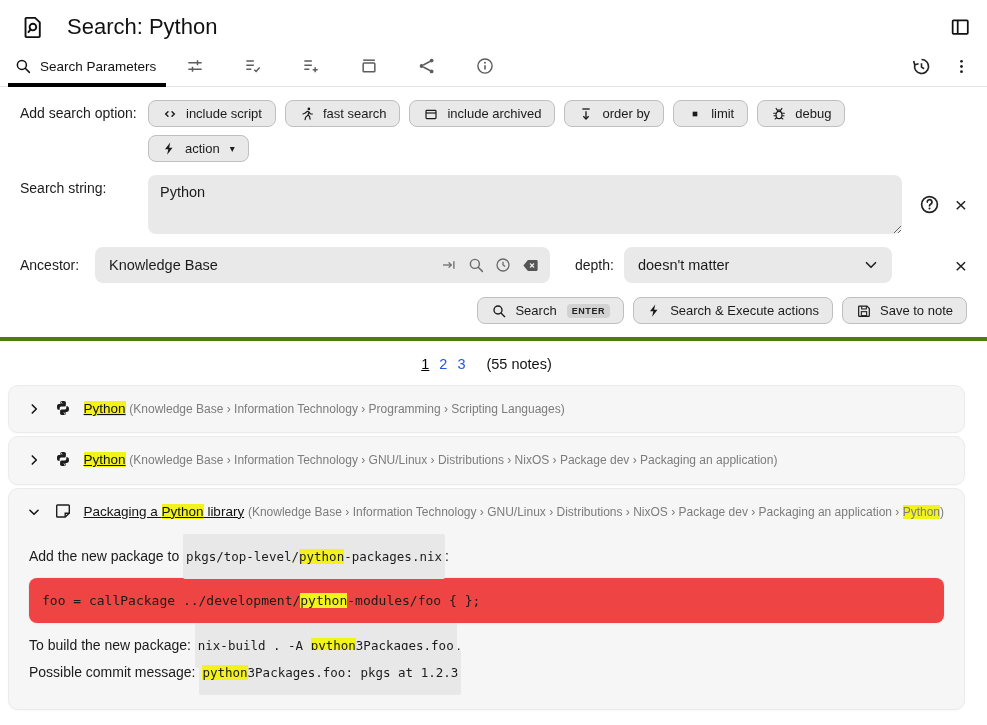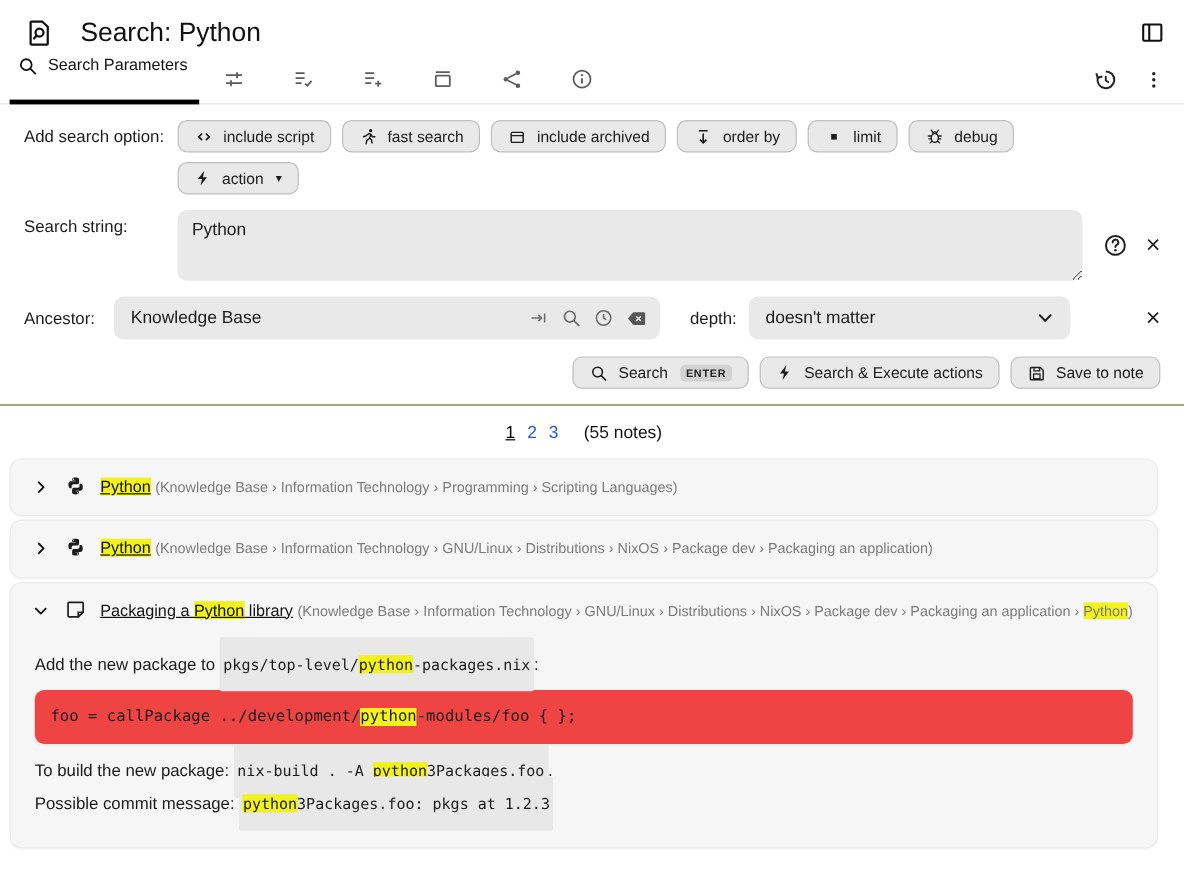--- a/index.html
+++ b/index.html
@@ -13,30 +13,30 @@
 
   
   .titlebar { display:flex; align-items:center; padding:10px 16px 2px 20px; height:46px; }
   .titlebar .note-type-icon { color:#111; }
   .titlebar .title { font-size:22px; color:#111; margin-left:22px; font-weight:400; }
   .titlebar .spacer { flex:1; }
   .titlebar .panel-toggle { color:#111; cursor:pointer; }
 
   
   .ribbon { display:flex; align-items:center; height:41px; padding:0 16px 0 8px; border-bottom:1px solid #e4e4e4; }
-  .tab-active { position:relative; display:flex; gap:8px; height:100%; padding:0 10px 0 6px; color:#111; cursor:pointer; }
+  .tab-active { position:relative; display:flex; align-items:center; gap:8px; height:100%; padding:0 10px 0 6px; color:#111; cursor:pointer; }
   .tab-active::after { content:""; position:absolute; left:0; right:0; bottom:-1px; height:4px; background:#000; }
   .tab-active .tab-label { font-size:13.5px; }
   .ribbon-icon { width:58px; height:100%; display:flex; align-items:center; justify-content:center; color:#5c5c5c; cursor:pointer; }
   .ribbon-icon:first-of-type { margin-left:16px; }
   .ribbon-right { margin-left:auto; display:flex; align-items:center; gap:20px; color:#222; }
   .ribbon-right > div { cursor:pointer; }
 
   
-  .panel { padding:13px 20px 13px 20px; border-bottom:1px solid #4d7c0f; }
+  .panel { padding:13px 20px 13px 20px; border-bottom:4px solid #4d7c0f; }
   .form-row { display:flex; margin-bottom:13px; }
   .form-label { width:128px; flex:none; font-size:14px; padding-top:5px; color:#1b1b1b; }
   .options { display:flex; flex-wrap:wrap; gap:8px 9px; width:772px; }
   .btn {
     display:inline-flex; align-items:center; gap:8px; border:1px solid #bfbfbf;
     background:#e9e9e9; border-radius:8px; padding:4px 13px; font-size:13px;
     font-family:"Liberation Sans", sans-serif; color:#1b1b1b; cursor:pointer; height:27px;
   }
   .btn .bicon { color:#1b1b1b; }
   .caret { font-size:10px; margin-left:2px; }

